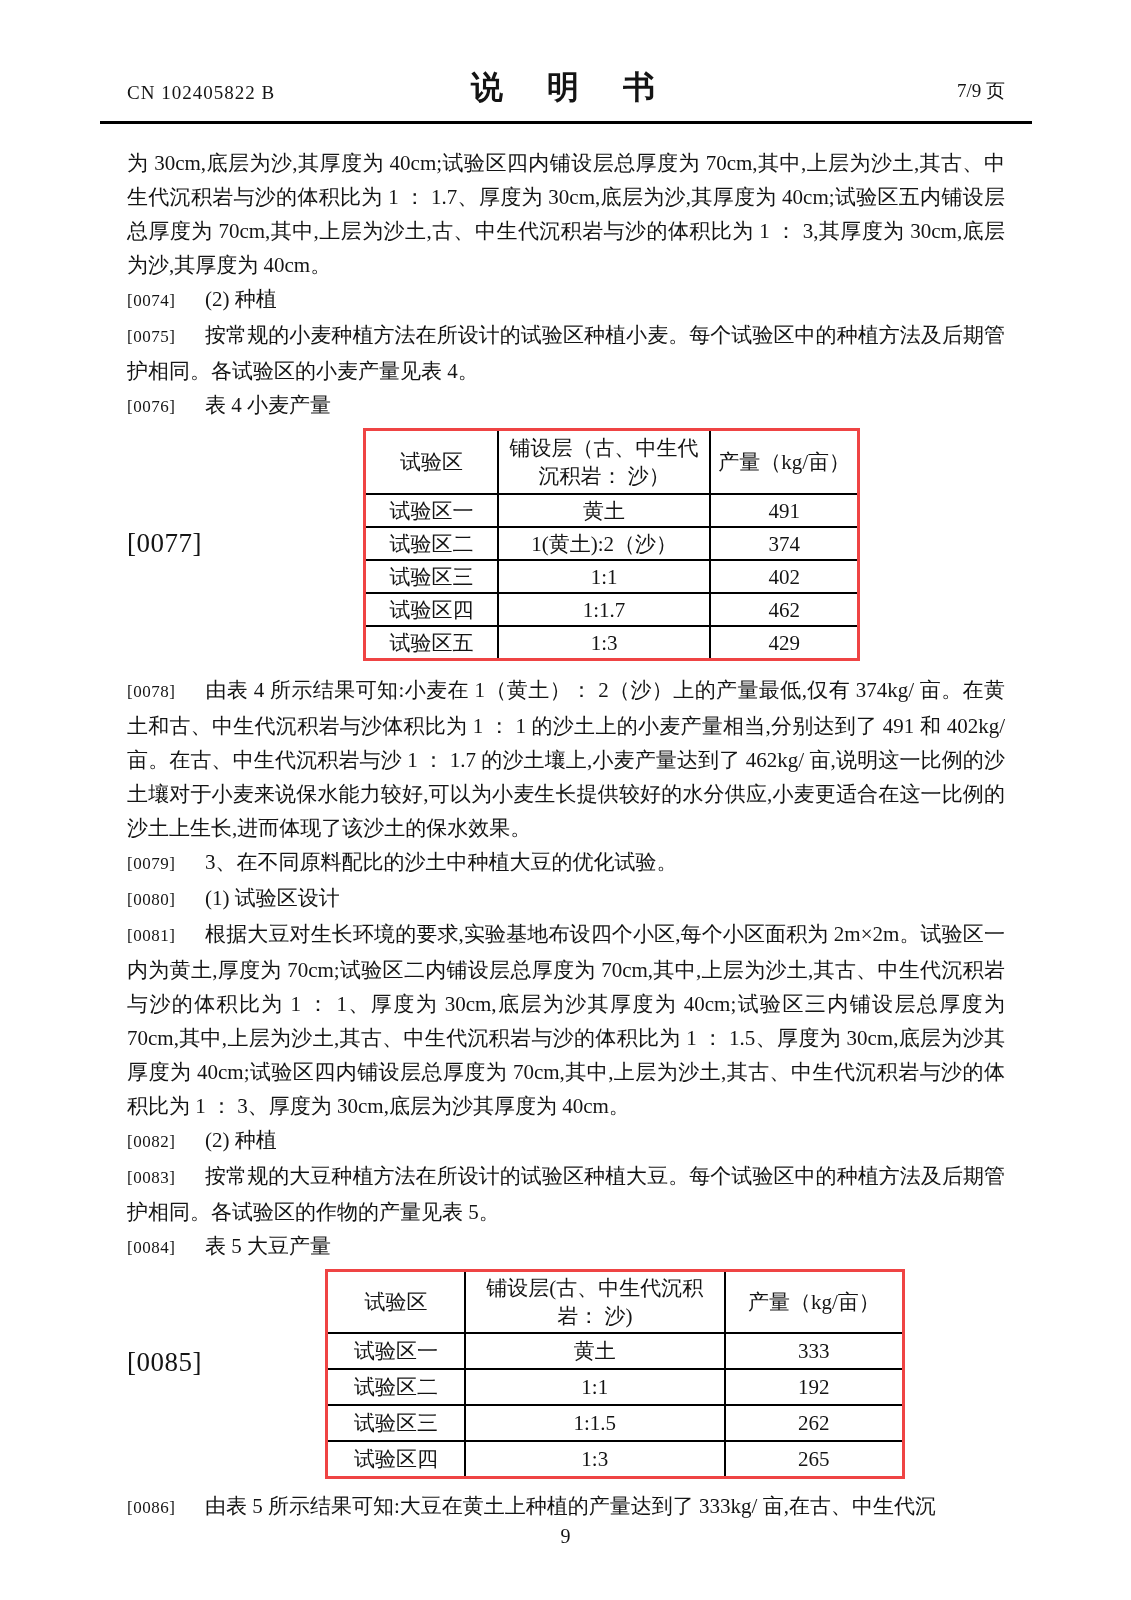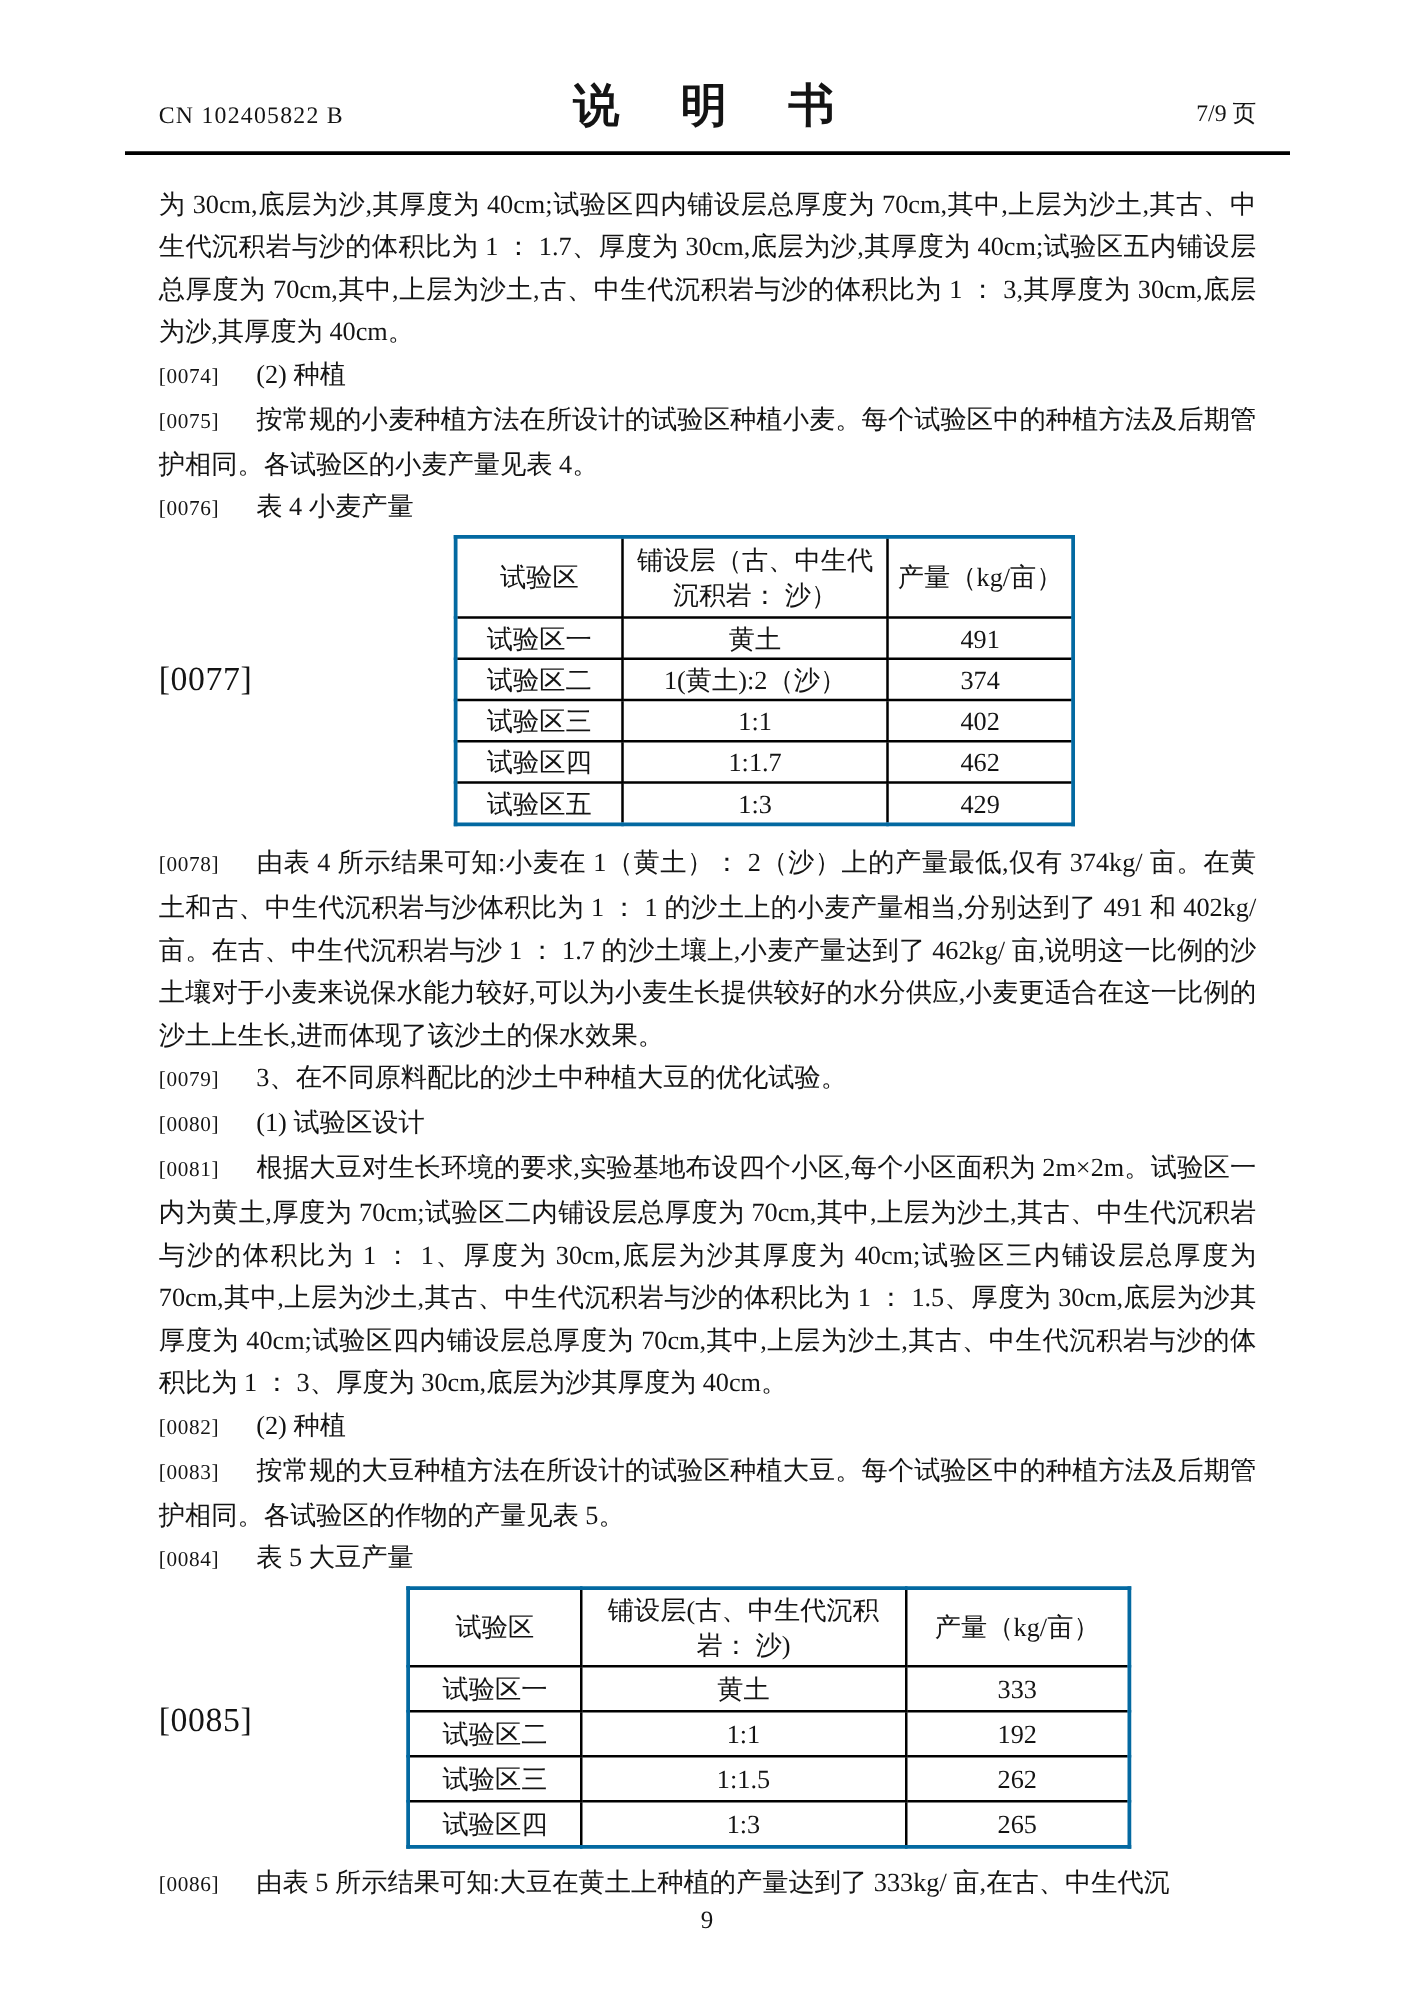--- a/index.html
+++ b/index.html
@@ -18,21 +18,21 @@
     overflow:hidden;
   }
   
   .hdr{position:relative;height:118px;}
   .hdr-doc{
     position:absolute;left:0;bottom:14px;
     font-size:19px;letter-spacing:1px;white-space:nowrap;text-align:center;
   }
   .hdr-title{
     position:absolute;left:0;right:0;bottom:8px;
-    text-align:center;font-size:37px;font-weight:bold;
+    text-align:center;font-size:32px;font-weight:bold;
     letter-spacing:6px;white-space:nowrap;
   }
   .hdr-page{
     position:absolute;right:0;bottom:14px;
     font-size:19px;white-space:nowrap;
   }
   .hdr-rule{
     position:absolute;left:-27px;right:-27px;bottom:-6px;
     height:3px;background:#000;
   }
@@ -53,25 +53,25 @@
   }
   
   .table-block{position:relative;}
   .table-block .table-label{
     position:absolute;left:0;
     font-size:27px;letter-spacing:0.5px;
   }
   .table-block.tb0{margin:4px 0 12px 0;}
   .table-block.tb0 .table-label{top:100px;}
   .table-block.tb1{margin:4px 0 10px 0;}
-  .table-block.tb1 .table-label{top:92px;}
+  .table-block.tb1 .table-label{top:78px;}
   table.ptable{
     border-collapse:collapse;
     table-layout:fixed;
-    border:3px solid #0369a1;
+    border:3px solid #ef4444;
     font-size:21px;
     padding-left:40px;
   }
   table.ptable th, table.ptable td{
     border:2px solid #000;
     text-align:center;
     vertical-align:middle;
     font-weight:normal;
     padding:0 4px;
     line-height:28px;

